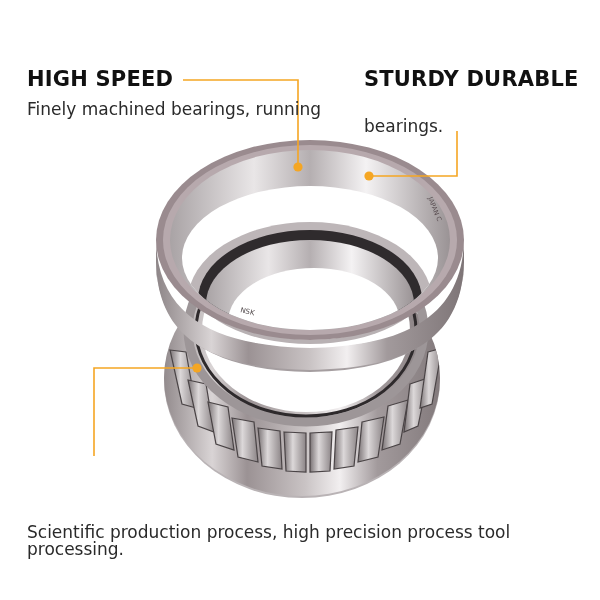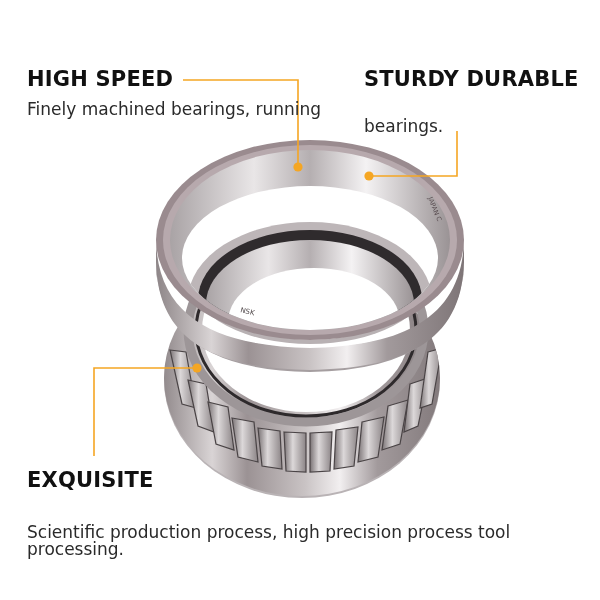--- a/index.html
+++ b/index.html
@@ -125,15 +125,15 @@
   <span>Finely machined bearings, running</span><br>
 </p>
 
 <h2 class="title" style="left:364px;top:68px;">STURDY DURABLE</h2>
 <p class="desc" style="left:364px;top:101px;">
   <br>
   <span>bearings.</span>
 </p>
 
 <h2 class="title" style="left:27px;top:469px;">
-  <span>EXQUISITE</span><br>
+  <br>
 </h2>
 <p class="desc" style="left:27px;top:524px;">Scientific production process, high precision process tool processing.</p>
 
 </body></html>

